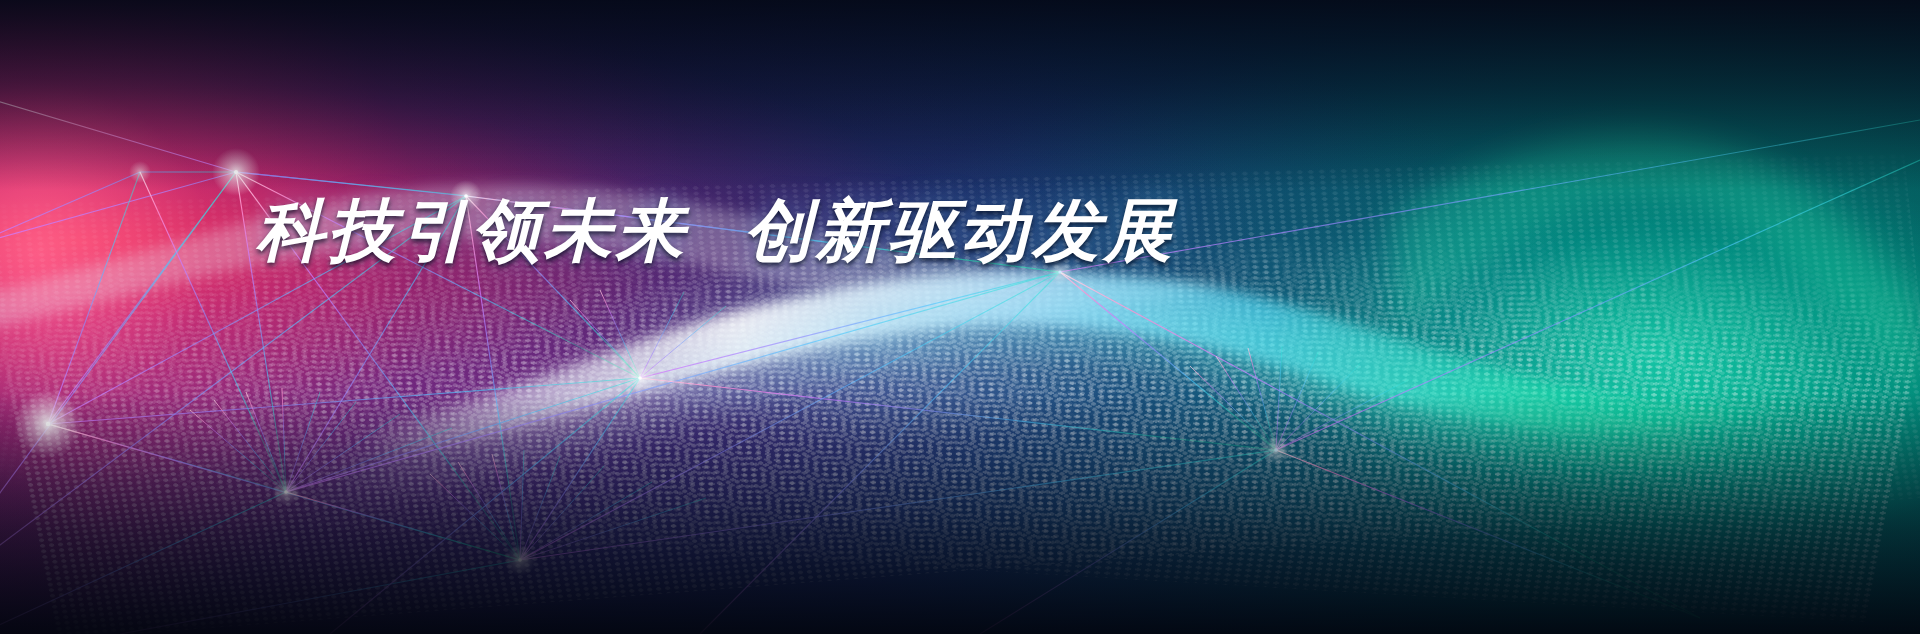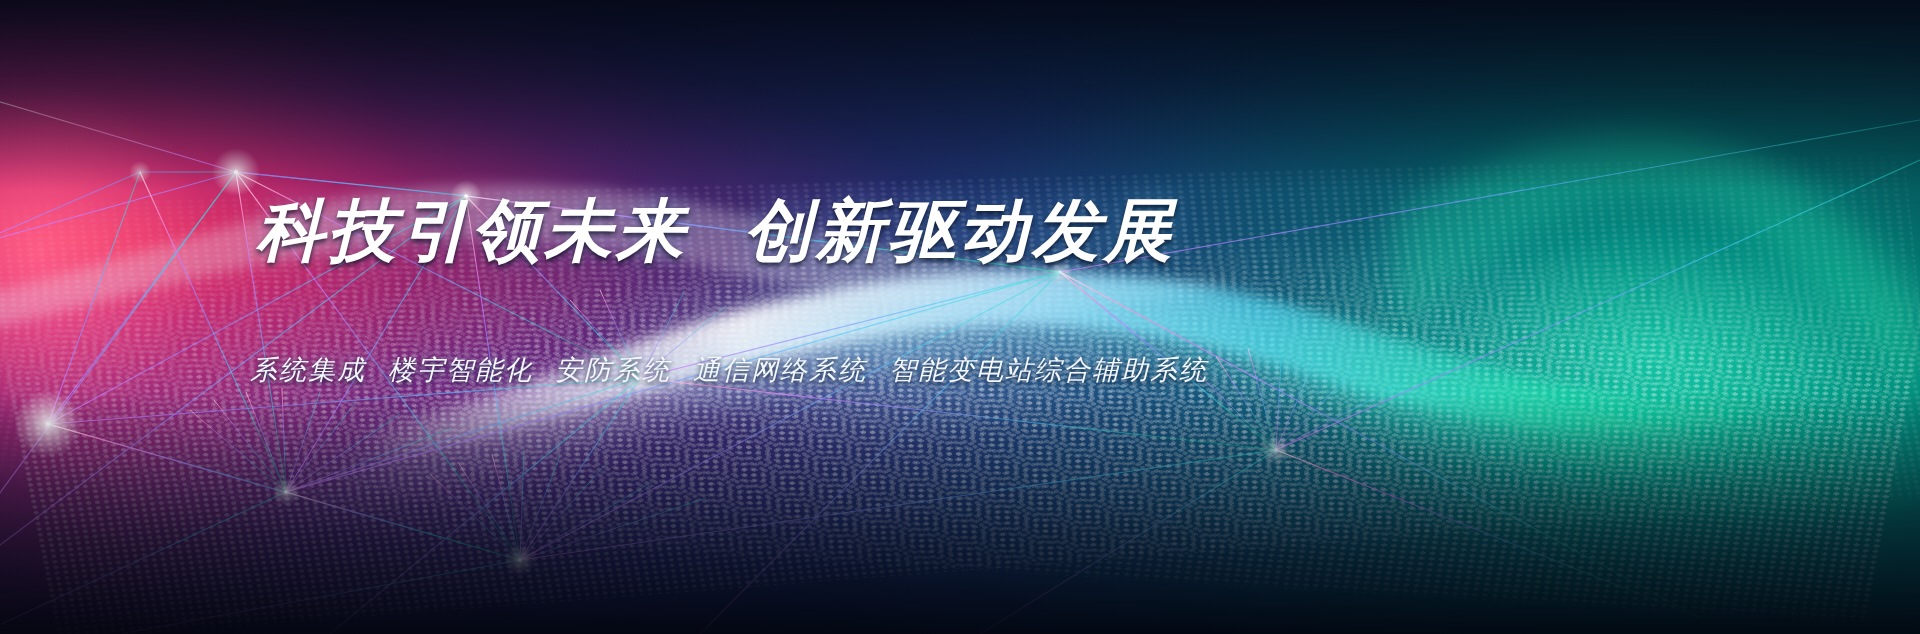--- a/index.html
+++ b/index.html
@@ -243,17 +243,14 @@
       <circle cx="1276" cy="450" r="1.8" fill="#cfefff"></circle>
     </g>
   </svg>
 
   <div class="layer" id="vign"></div>
 
   <div id="headline">
     <span>科技引领未来</span><span class="gap"></span><span>创新驱动发展</span>
   </div>
 
-  <div id="subtitle">
-    <span>系统集成</span><span class="sp"></span><span>楼宇智能化</span><span class="sp"></span><span>安防系统</span><span class="sp"></span><span>通信网络系统</span><span class="sp"></span><span>智能变电站综合辅助系统</span>
-  </div>
 
 </div>
 
 </body></html>

